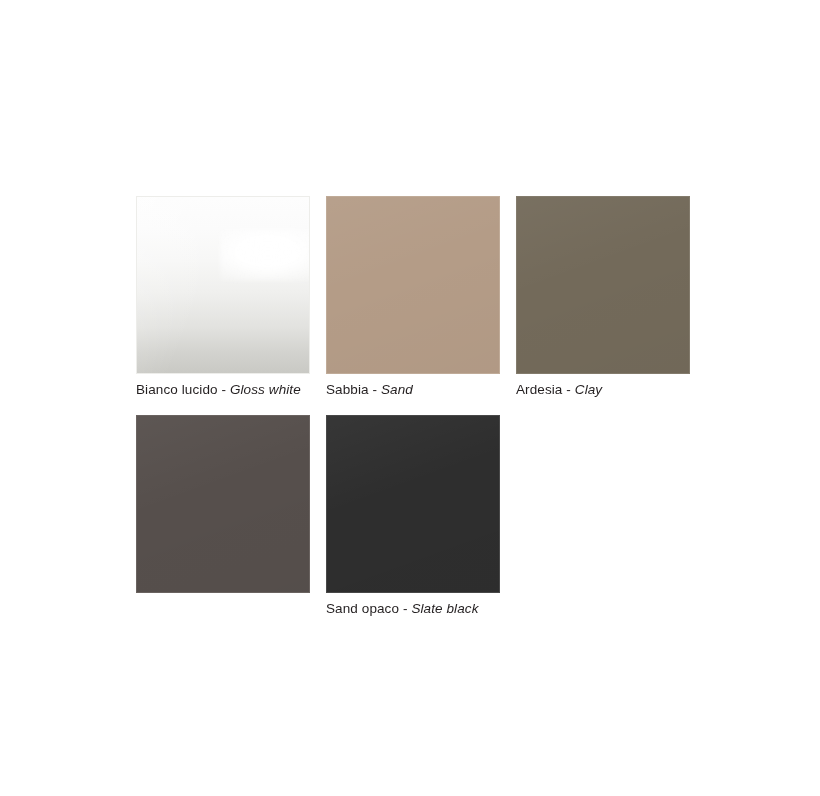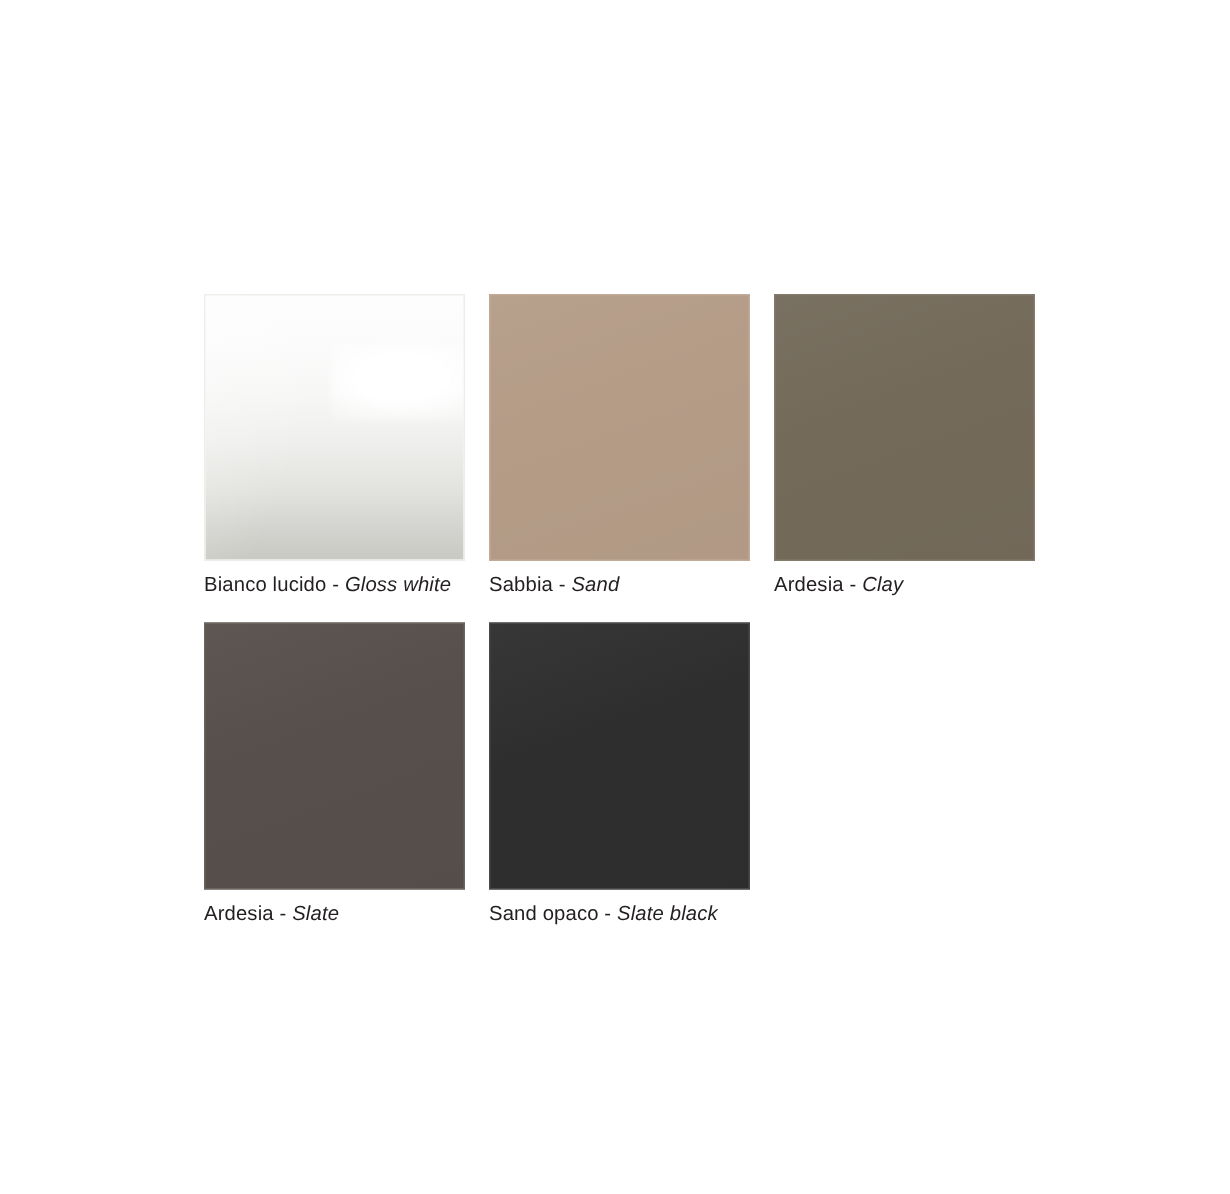--- a/index.html
+++ b/index.html
@@ -147,23 +147,20 @@
 
     <div class="swatch-cell">
       <div class="swatch-chip finish-matt" style="background:#736a5a;border-color:#837b6c;"></div>
       <div class="swatch-label">
         <span class="name-it">Ardesia</span><span class="sep"> - </span><span class="name-en">Clay</span>
       </div>
     </div>
 
     <div class="swatch-cell">
       <div class="swatch-chip finish-matt" style="background:#564f4c;border-color:#6a6360;"></div>
-      <div class="swatch-label">
-        <span class="name-it">Ardesia</span><span class="sep"> - </span><span class="name-en">Slate</span>
-      </div>
     </div>
 
     <div class="swatch-cell">
       <div class="swatch-chip finish-matt" style="background:#2e2e2e;border-color:#484848;"></div>
       <div class="swatch-label">
         <span class="name-it">Sand opaco</span><span class="sep"> - </span><span class="name-en">Slate black</span>
       </div>
     </div>
 
     <div class="swatch-cell is-empty"></div>

